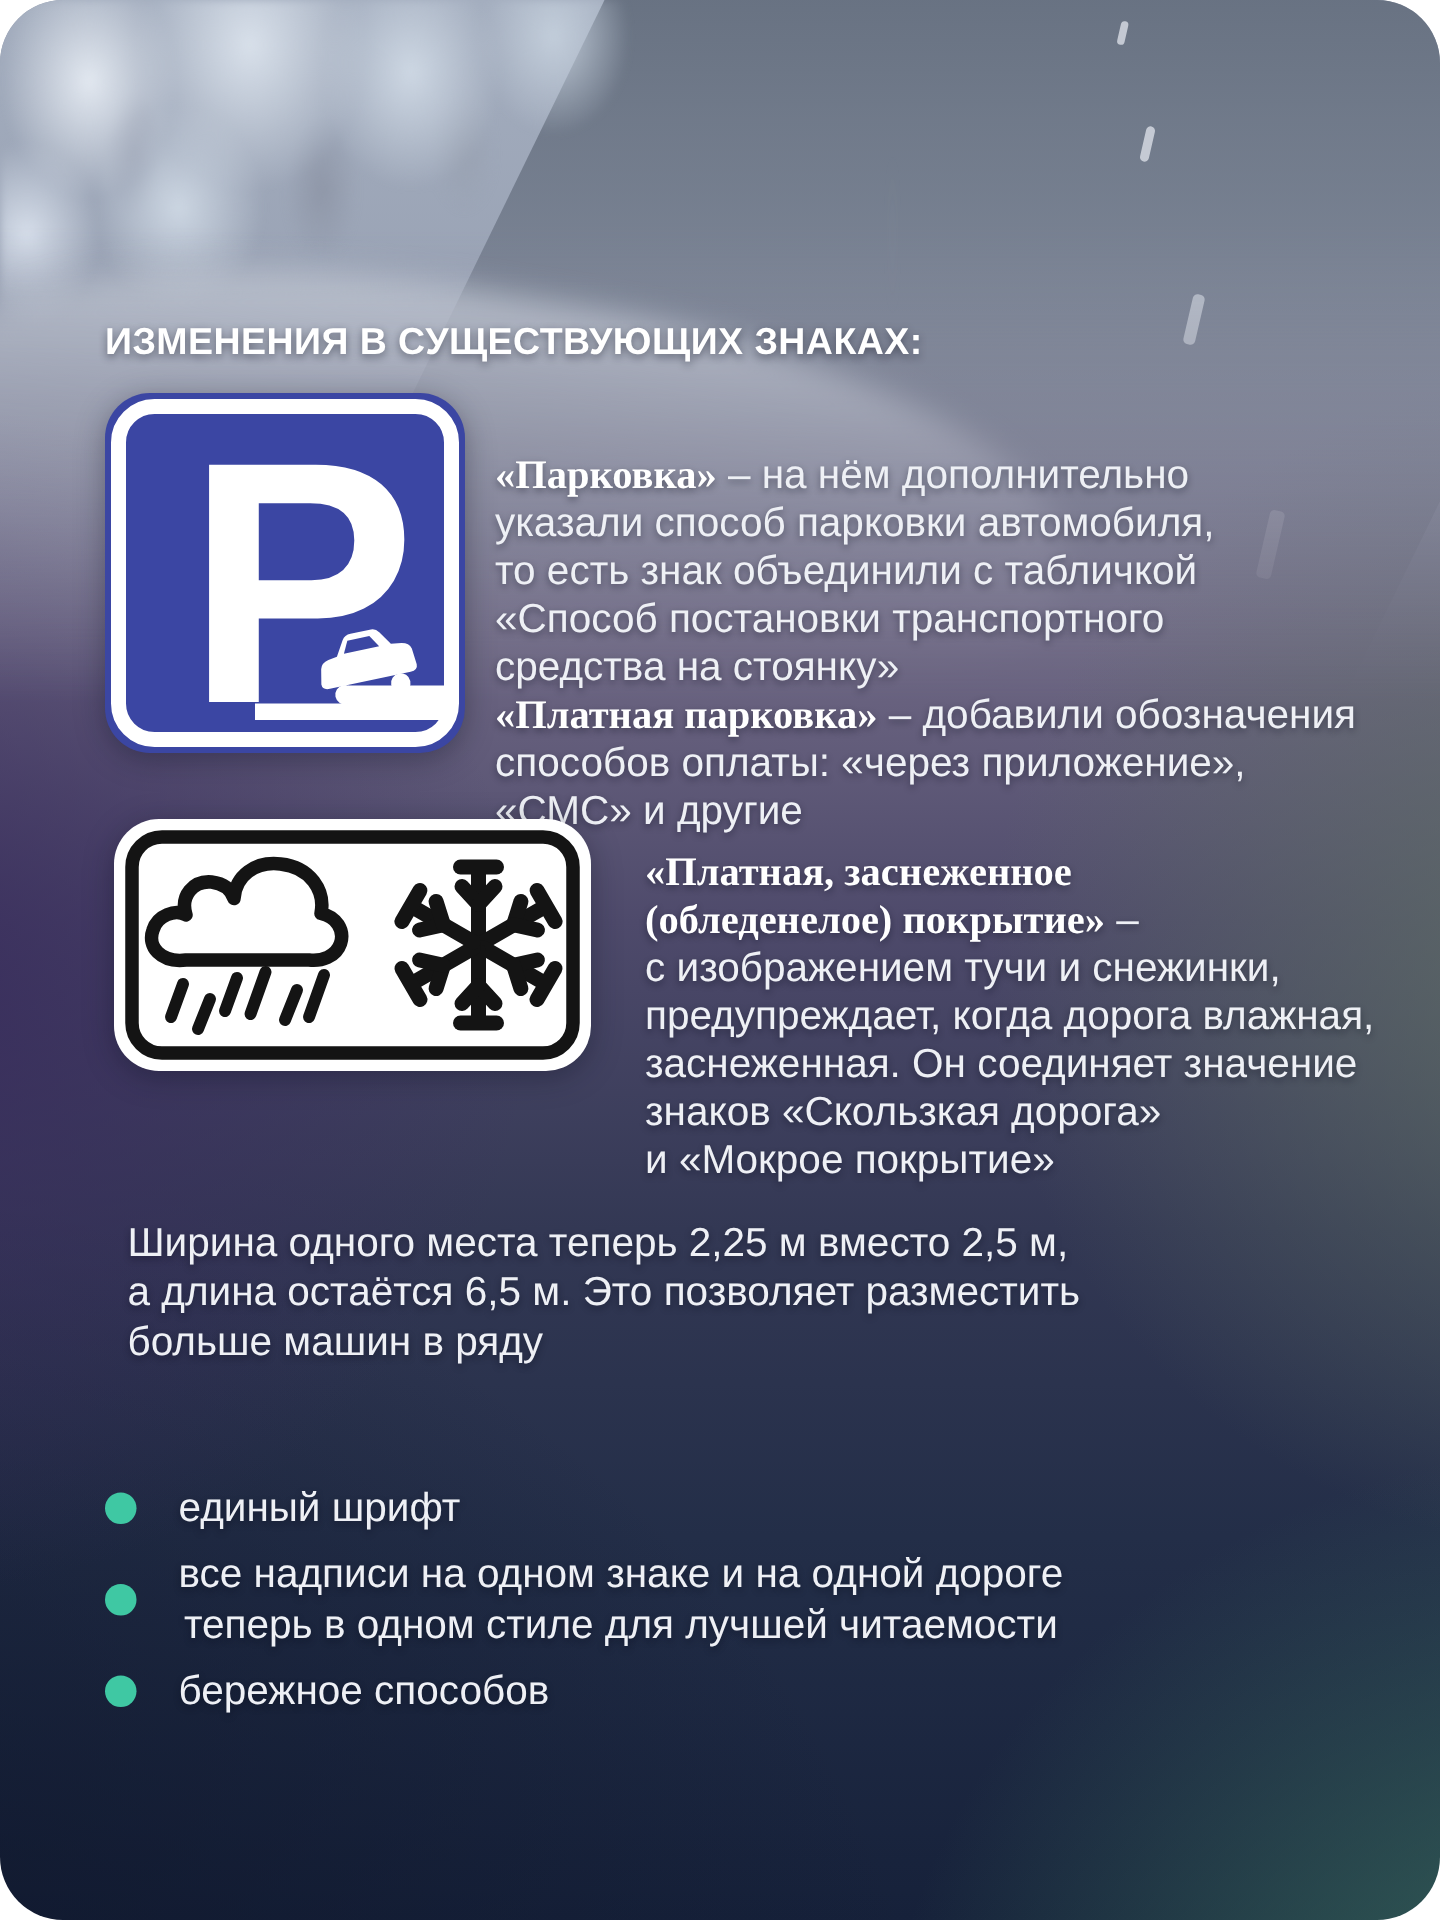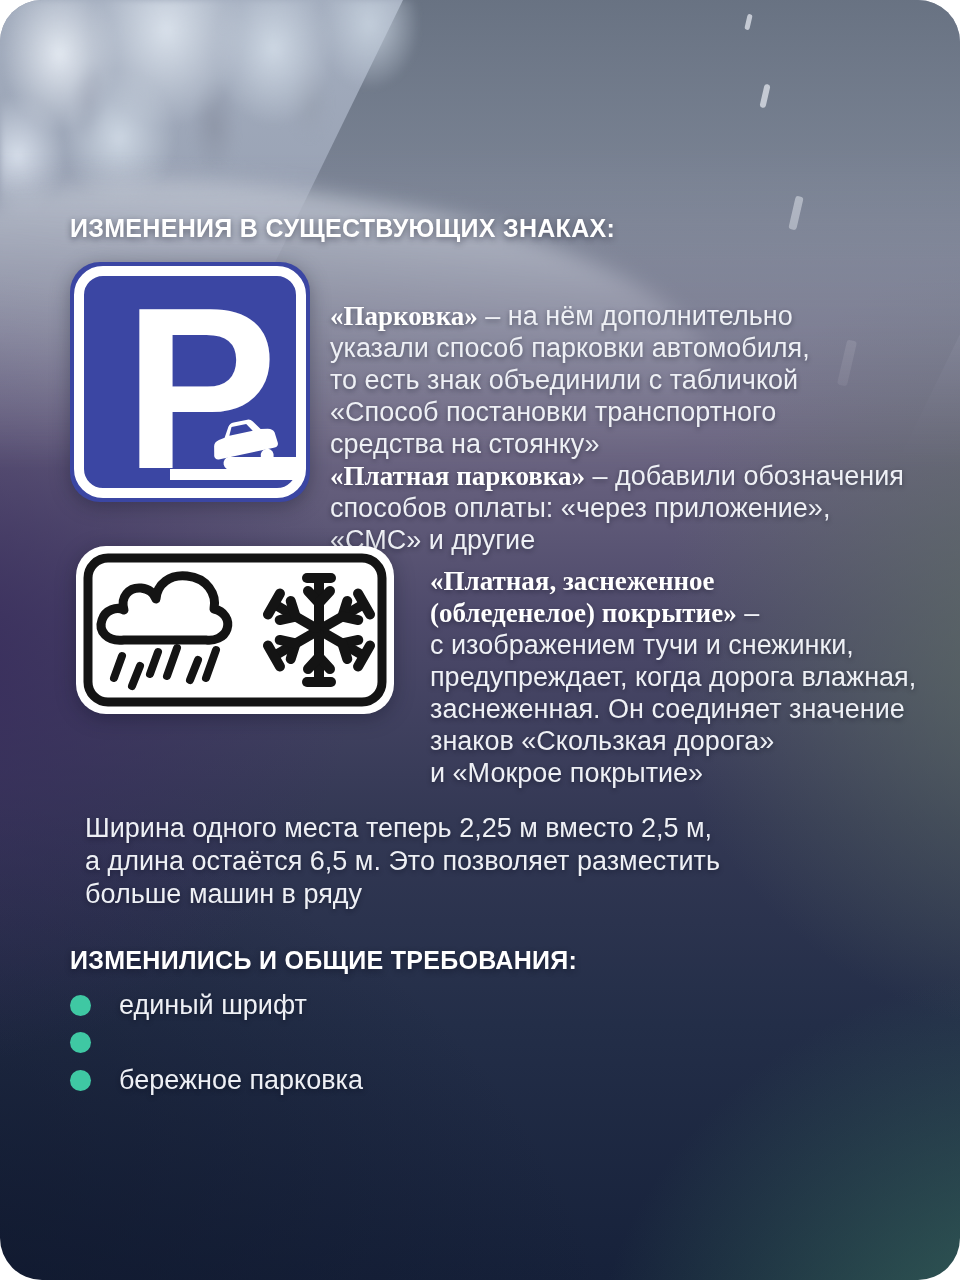--- a/index.html
+++ b/index.html
@@ -144,28 +144,29 @@
 предупреждает, когда дорога влажная,
 заснеженная. Он соединяет значение
 знаков «Скользкая дорога»
 и «Мокрое покрытие»</span>
   </div>
 
   <div class="body-text txt-spaces">Ширина одного места теперь 2,25 м вместо 2,5 м,
 а длина остаётся 6,5 м. Это позволяет разместить
 больше машин в ряду</div>
 
-  <div class="h h3">ИЗМЕНИЛИСЬ И ОБЩИЕ ТРЕБОВАНИЯ:</div>
   <ul class="bullets">
     <li>
       <span class="dot"></span>
       <span class="btxt">единый шрифт</span>
     </li>
     <li>
       <span class="dot"></span>
+      <span class="btxt">все надписи на одном знаке и на одной дороге
+теперь в одном стиле для лучшей читаемости</span>
     </li>
     <li>
       <span class="dot"></span>
-      <span class="btxt">бережное парковка</span>
+      <span class="btxt">бережное способов</span>
     </li>
   </ul>
 
 </div>
 
 </body></html>

